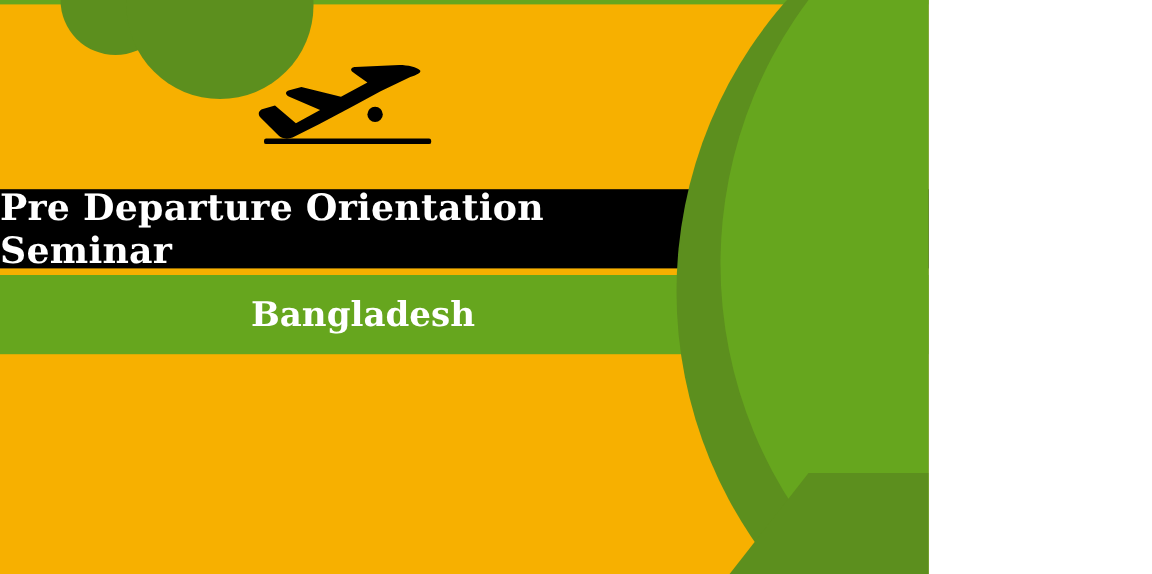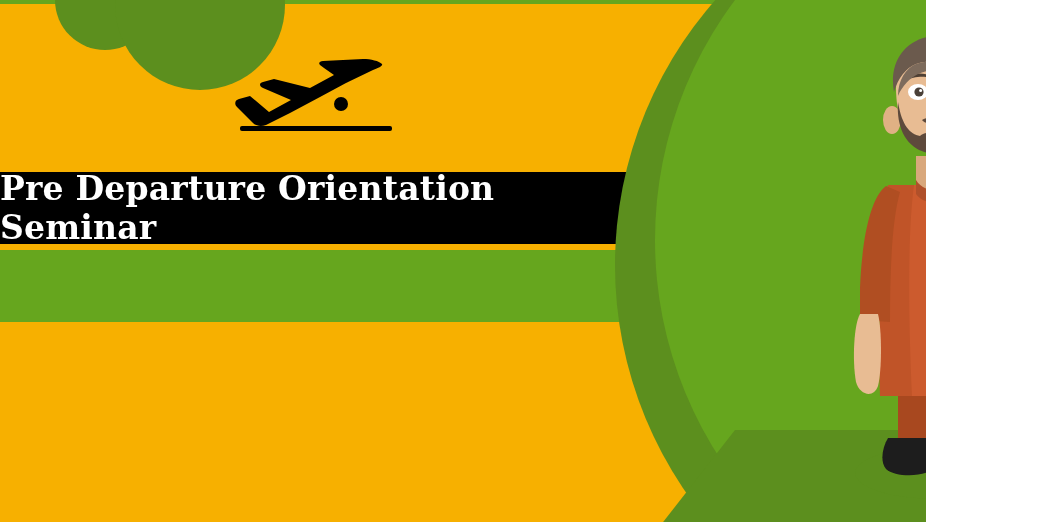--- a/index.html
+++ b/index.html
@@ -5,21 +5,21 @@
 <style>
   * { margin:0; padding:0; box-sizing:border-box; }
   html, body {
     width:1047px; height:522px;
     overflow:hidden;
     background:#ffffff;
     font-family:"Liberation Serif", serif;
   }
   #banner {
     position:relative;
-    width:926px;
+    width:844px;
     height:522px;
     overflow:hidden;
     background:#0f766e;
   }
   .layer { position:absolute; }
 
   
   #bg-amber {
     left:0; top:0; width:1047px; height:522px;
     background:#F7B000;
@@ -192,14 +192,15 @@
       <path d="M74 62 C68 30 88 6 118 6 C148 6 162 24 160 50
                C156 38 148 30 136 28 C140 36 138 42 134 46
                C128 34 112 28 96 34 C86 38 78 48 74 62 Z" fill="#6B5A4D"></path>
       <path d="M96 34 C112 28 128 34 134 46 C126 40 110 38 98 44
                C90 48 82 56 78 66 C78 50 86 38 96 34 Z" fill="#7D6B5C"></path>
     </svg>
   </div>
 
   <div class="layer" id="title-text">Pre Departure Orientation Seminar</div>
 
+  <div class="layer" id="subtitle-text">Bangladesh</div>
 
 </div>
 
 </body></html>

